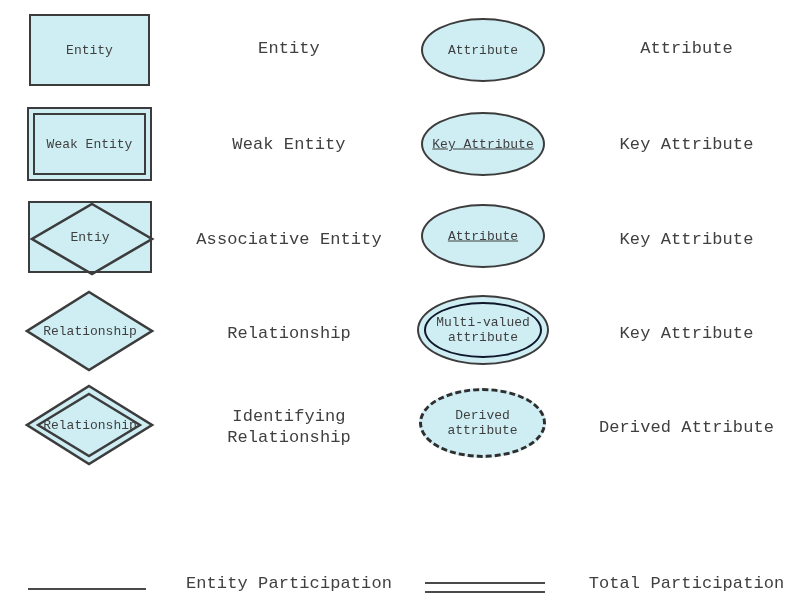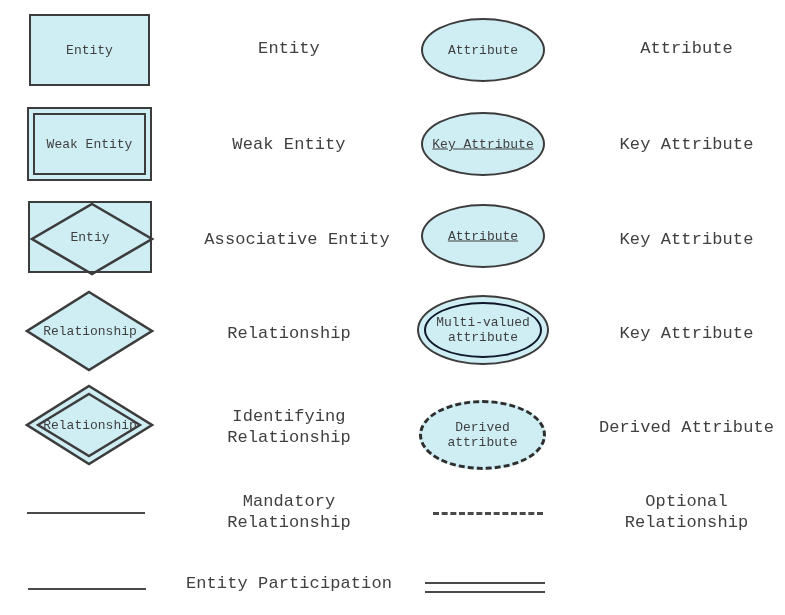--- a/index.html
+++ b/index.html
@@ -189,21 +189,21 @@
           <svg class="shape-svg" width="124" height="72" viewBox="0 0 124 72">
             <polygon points="62,1 122,36 62,71 2,36" fill="none" stroke="#3c3c3c" stroke-width="2.6"></polygon>
           </svg>
           <div class="shape-text">Entiy</div>
         </div>
       </div>
     </div>
 
     <div class="col-lab-left" style="height:94px;">
       <div class="sym-wrap">
-        <div class="label" style="position:absolute; left:8px; top:50%; transform:translateY(-50%); width:100%;">Associative Entity</div>
+        <div class="label" style="position:absolute; left:0; top:50%; transform:translateY(-50%); width:100%;">Associative Entity</div>
       </div>
     </div>
 
     <div class="col-sym-right" style="height:94px;">
       <div class="sym-wrap">
         <div class="ellipse-shape" style="left:23px; top:12px; width:124px; height:64px;">
           <div class="shape-text underline">Attribute</div>
         </div>
       </div>
     </div>
@@ -264,60 +264,34 @@
 
     <div class="col-lab-left" style="height:94px;">
       <div class="sym-wrap">
         <div class="label" style="position:absolute; left:0; top:50%; transform:translateY(-50%); width:100%;">Identifying
 Relationship</div>
       </div>
     </div>
 
     <div class="col-sym-right" style="height:94px;">
       <div class="sym-wrap">
-        <div class="ellipse-dashed" style="left:21px; top:20px; width:127px; height:70px;">
+        <div class="ellipse-dashed" style="left:21px; top:8px; width:127px; height:70px;">
           <div class="shape-text">Derived
 attribute</div>
         </div>
       </div>
     </div>
 
     <div class="col-lab-right" style="height:94px;">
       <div class="sym-wrap">
         <div class="label" style="position:absolute; left:0; top:50%; transform:translateY(-50%); width:100%;">Derived Attribute</div>
       </div>
     </div>
   </div>
 
-  <div class="row" style="top:474px; height:76px;">
-
-    <div class="col-sym-left" style="height:76px;">
-      <div class="sym-wrap">
-        <div class="line-solid" style="left:27px; top:38px; width:118px;"></div>
-      </div>
-    </div>
-
-    <div class="col-lab-left" style="height:76px;">
-      <div class="sym-wrap">
-        <div class="label" style="position:absolute; left:0; top:50%; transform:translateY(-50%); width:100%;">Mandatory Relationship</div>
-      </div>
-    </div>
-
-    <div class="col-sym-right" style="height:76px;">
-      <div class="sym-wrap">
-        <div class="line-dashed" style="left:35px; top:38px; width:110px;"></div>
-      </div>
-    </div>
-
-    <div class="col-lab-right" style="height:76px;">
-      <div class="sym-wrap">
-        <div class="label" style="position:absolute; left:0; top:50%; transform:translateY(-50%); width:100%;">Optional Relationship</div>
-      </div>
-    </div>
-  </div>
 
   <div class="row" style="top:550px; height:65px;">
 
     <div class="col-sym-left" style="height:65px;">
       <div class="sym-wrap">
         <div class="line-solid" style="left:28px; top:38px; width:118px;"></div>
       </div>
     </div>
 
     <div class="col-lab-left" style="height:65px;">
@@ -326,15 +300,20 @@
       </div>
     </div>
 
     <div class="col-sym-right" style="height:65px;">
       <div class="sym-wrap">
         <div class="line-solid" style="left:27px; top:32px; width:120px;"></div>
         <div class="line-solid" style="left:27px; top:41px; width:120px;"></div>
       </div>
     </div>
 
+    <div class="col-lab-right" style="height:65px;">
+      <div class="sym-wrap">
+        <div class="label" style="position:absolute; left:0; top:50%; transform:translateY(-50%); width:100%;">Total Participation</div>
+      </div>
+    </div>
   </div>
 
 </div>
 
 </body></html>

